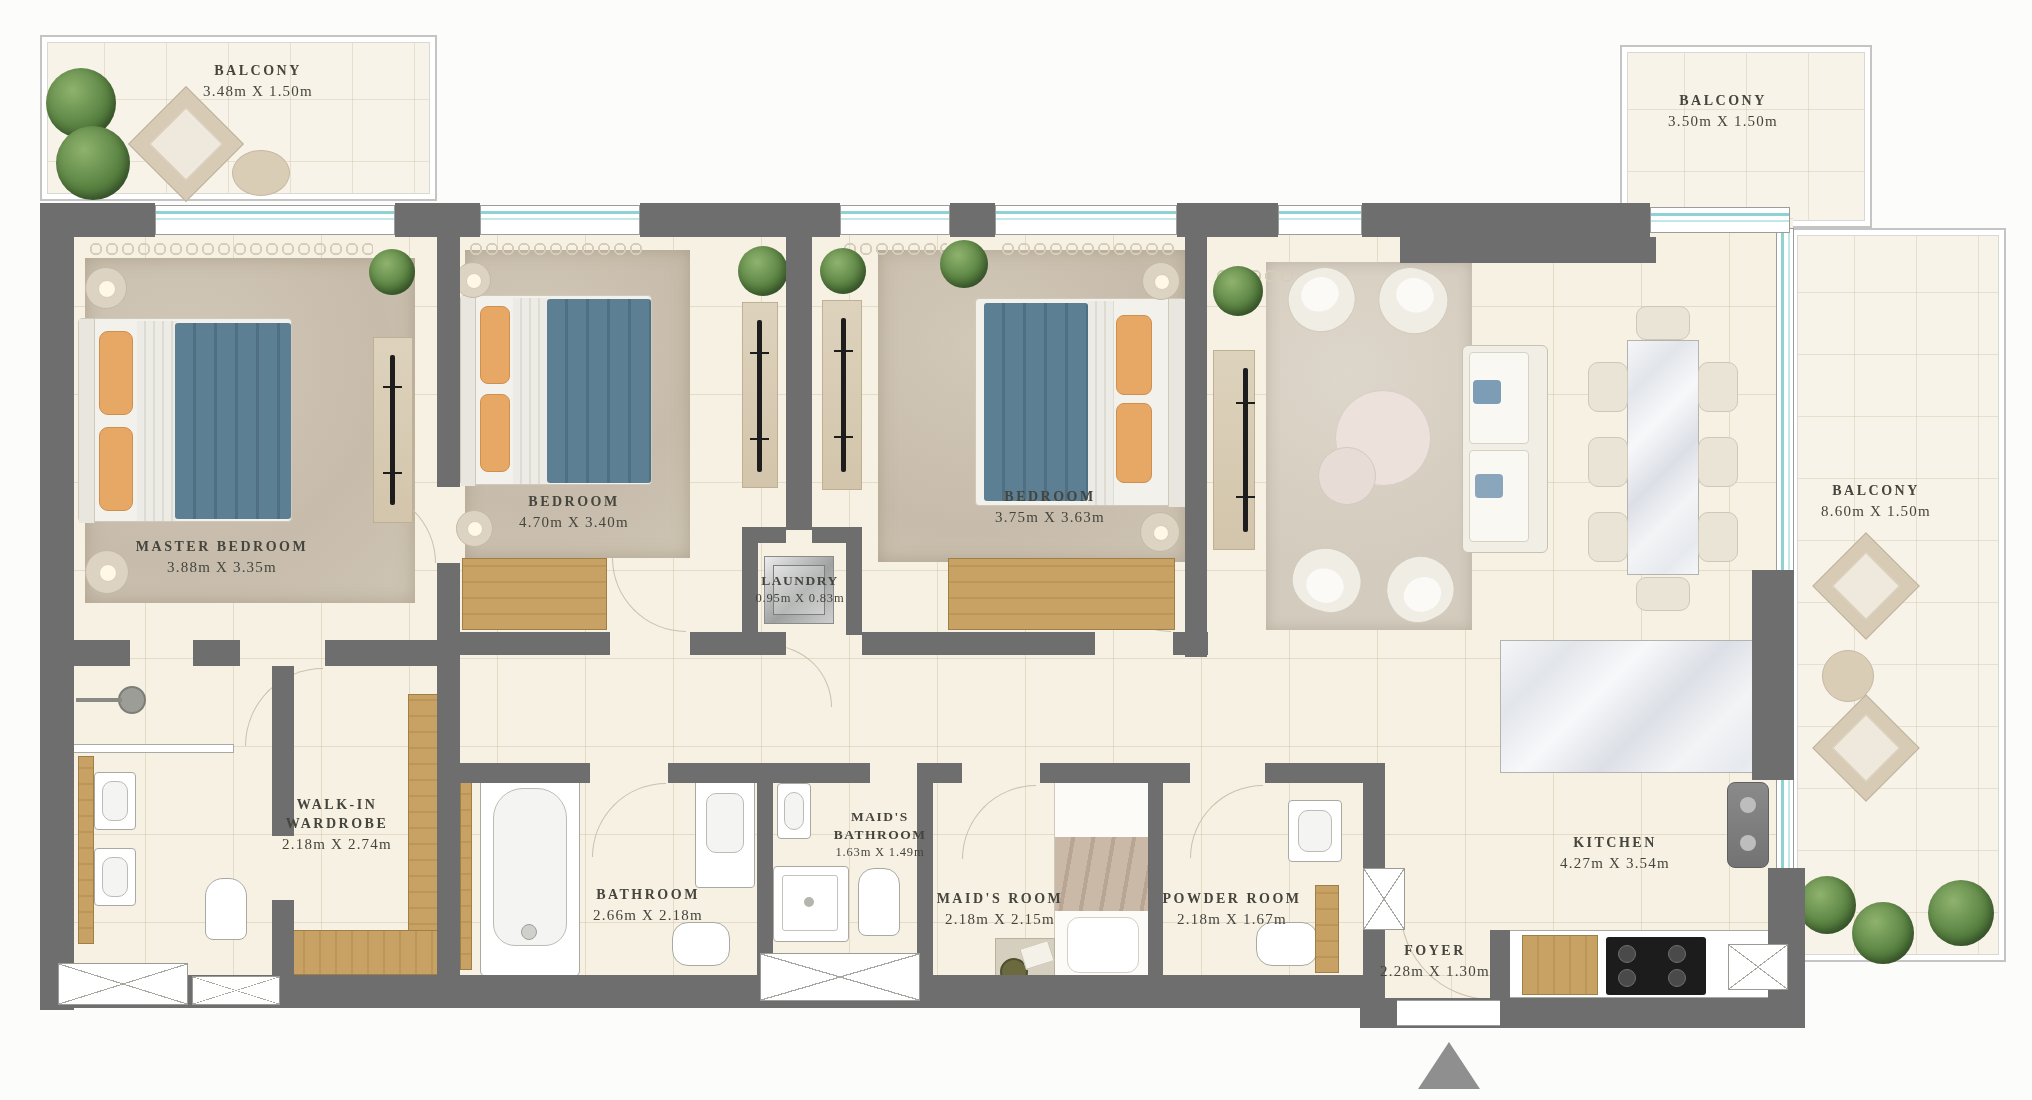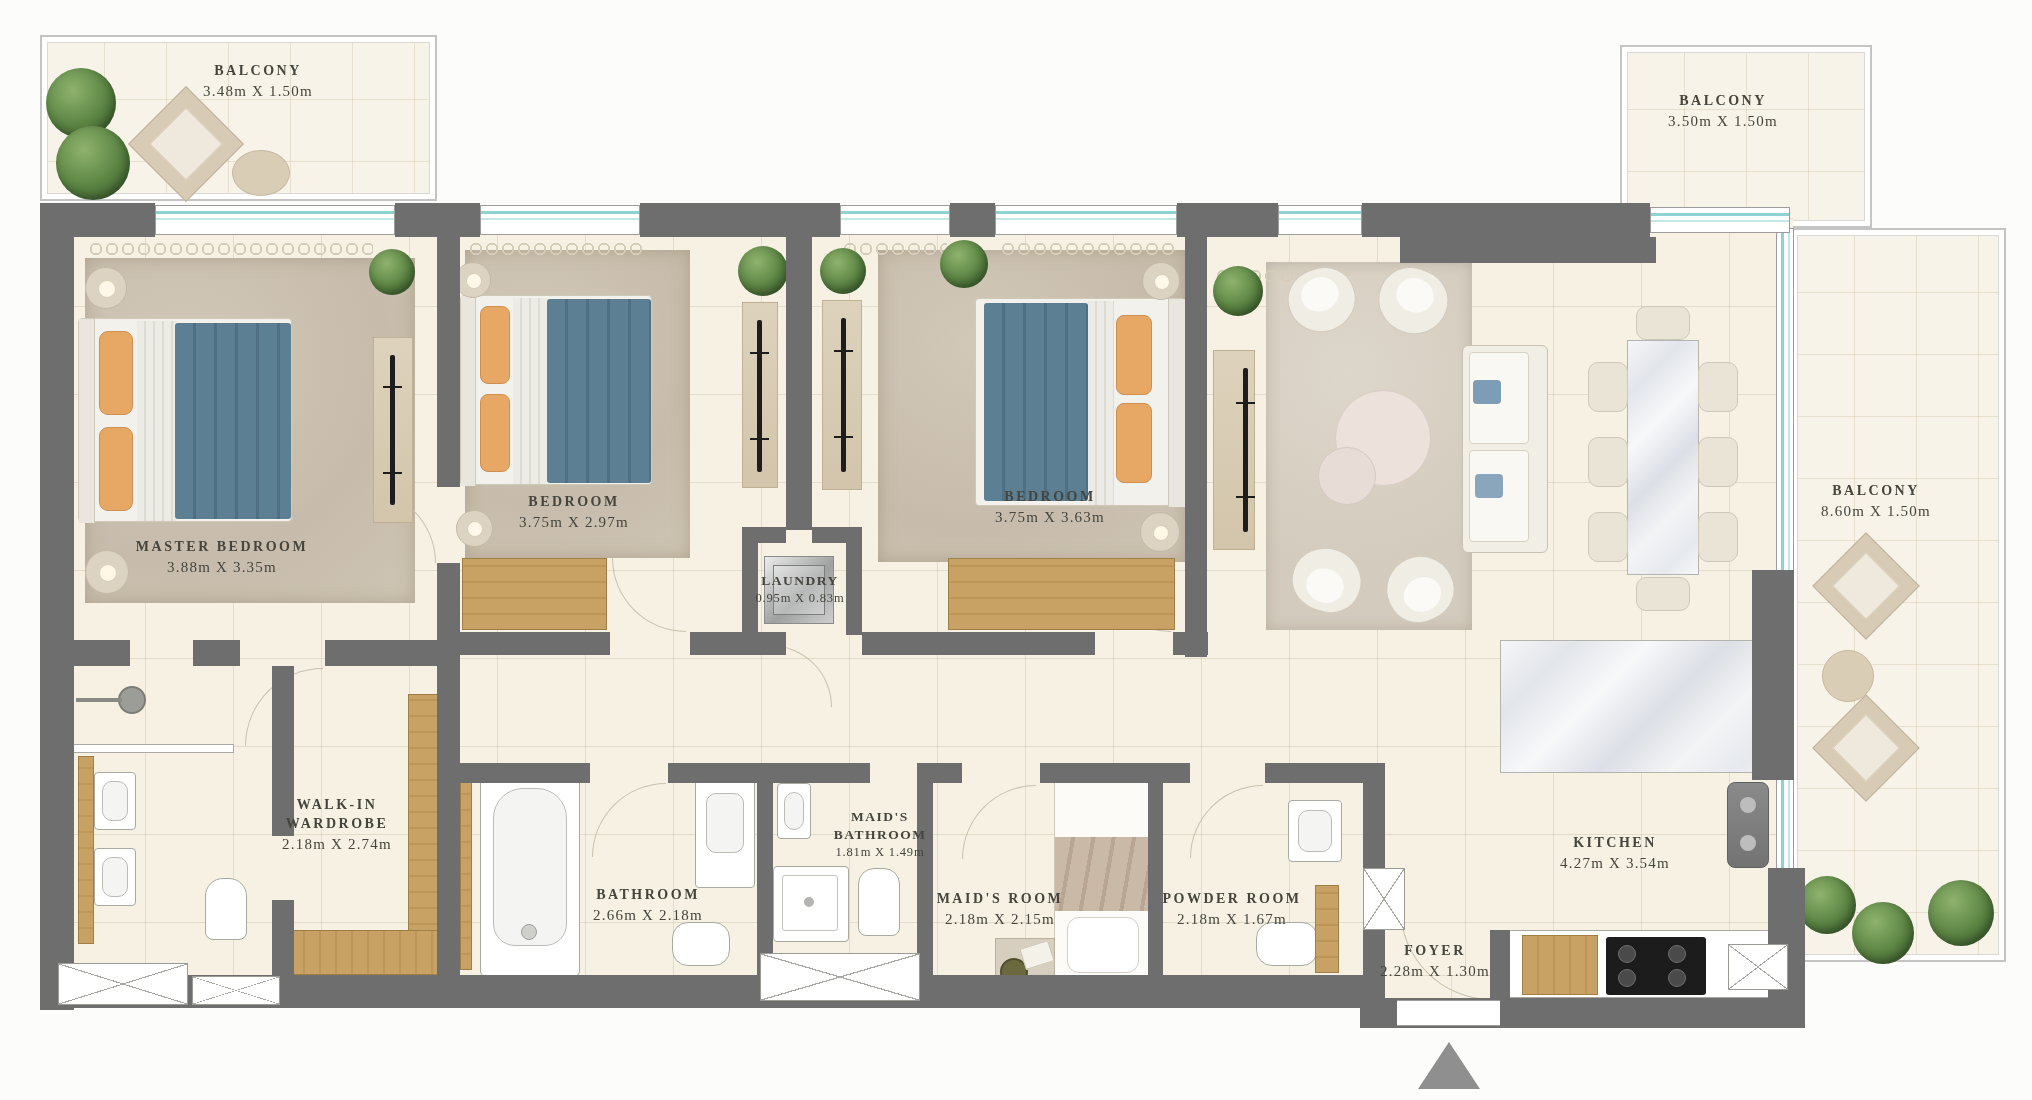--- a/index.html
+++ b/index.html
@@ -345,41 +345,41 @@
   <div class="a label" style="left:1776px;top:482px;width:200px">
     <span class="rn">BALCONY</span>
     <span class="rd">8.60m X 1.50m</span>
   </div>
   <div class="a label" style="left:92px;top:538px;width:260px">
     <span class="rn">MASTER BEDROOM</span>
     <span class="rd">3.88m X 3.35m</span>
   </div>
   <div class="a label" style="left:474px;top:493px;width:200px">
     <span class="rn">BEDROOM</span>
-    <span class="rd">3.75m X 2.97m</span>
+    <span class="rd">4.70m X 3.40m</span>
   </div>
   <div class="a label" style="left:950px;top:488px;width:200px">
     <span class="rn">BEDROOM</span>
     <span class="rd">3.75m X 3.63m</span>
   </div>
   <div class="a label small" style="left:735px;top:572px;width:130px">
     <span class="rn">LAUNDRY</span>
     <span class="rd">0.95m X 0.83m</span>
   </div>
   <div class="a label" style="left:272px;top:796px;width:130px">
     <span class="rn">WALK-IN WARDROBE</span>
     <span class="rd">2.18m X 2.74m</span>
   </div>
   <div class="a label" style="left:558px;top:886px;width:180px">
     <span class="rn">BATHROOM</span>
     <span class="rd">2.66m X 2.18m</span>
   </div>
   <div class="a label small" style="left:815px;top:808px;width:130px">
     <span class="rn">MAID'S BATHROOM</span>
-    <span class="rd">1.81m X 1.49m</span>
+    <span class="rd">1.63m X 1.49m</span>
   </div>
   <div class="a label" style="left:900px;top:890px;width:200px">
     <span class="rn">MAID'S ROOM</span>
     <span class="rd">2.18m X 2.15m</span>
   </div>
   <div class="a label" style="left:1132px;top:890px;width:200px">
     <span class="rn">POWDER ROOM</span>
     <span class="rd">2.18m X 1.67m</span>
   </div>
   <div class="a label" style="left:1355px;top:942px;width:160px">

